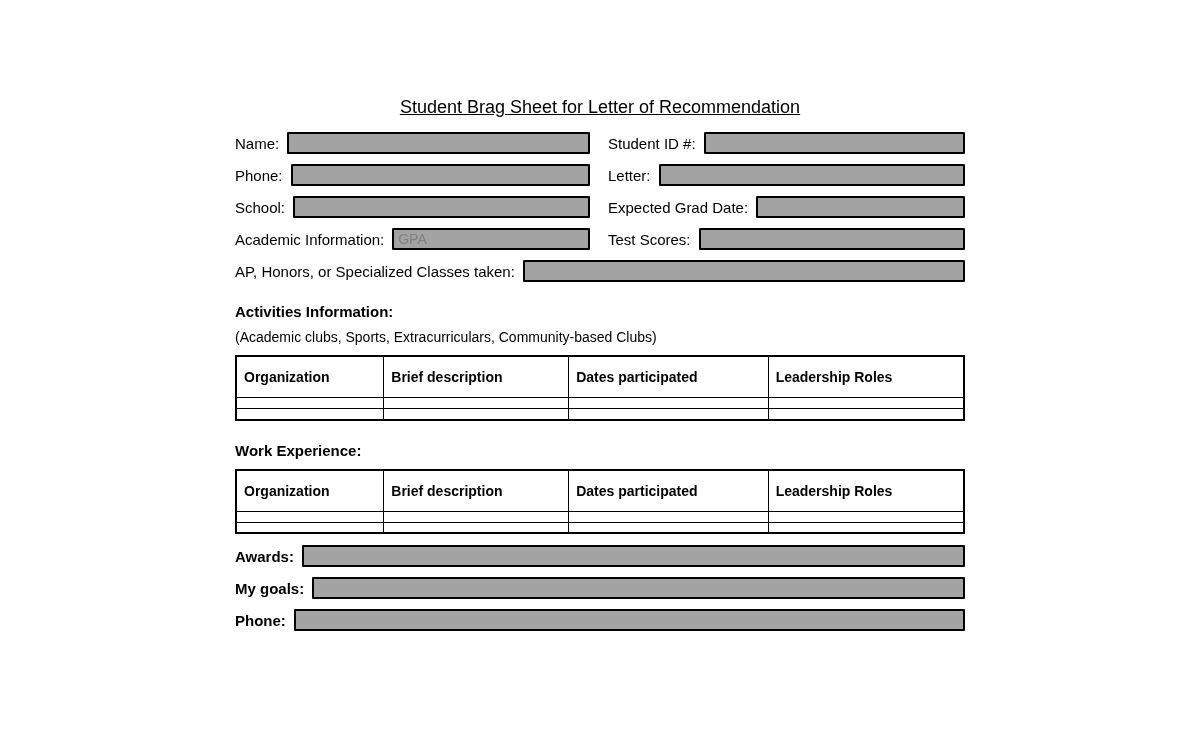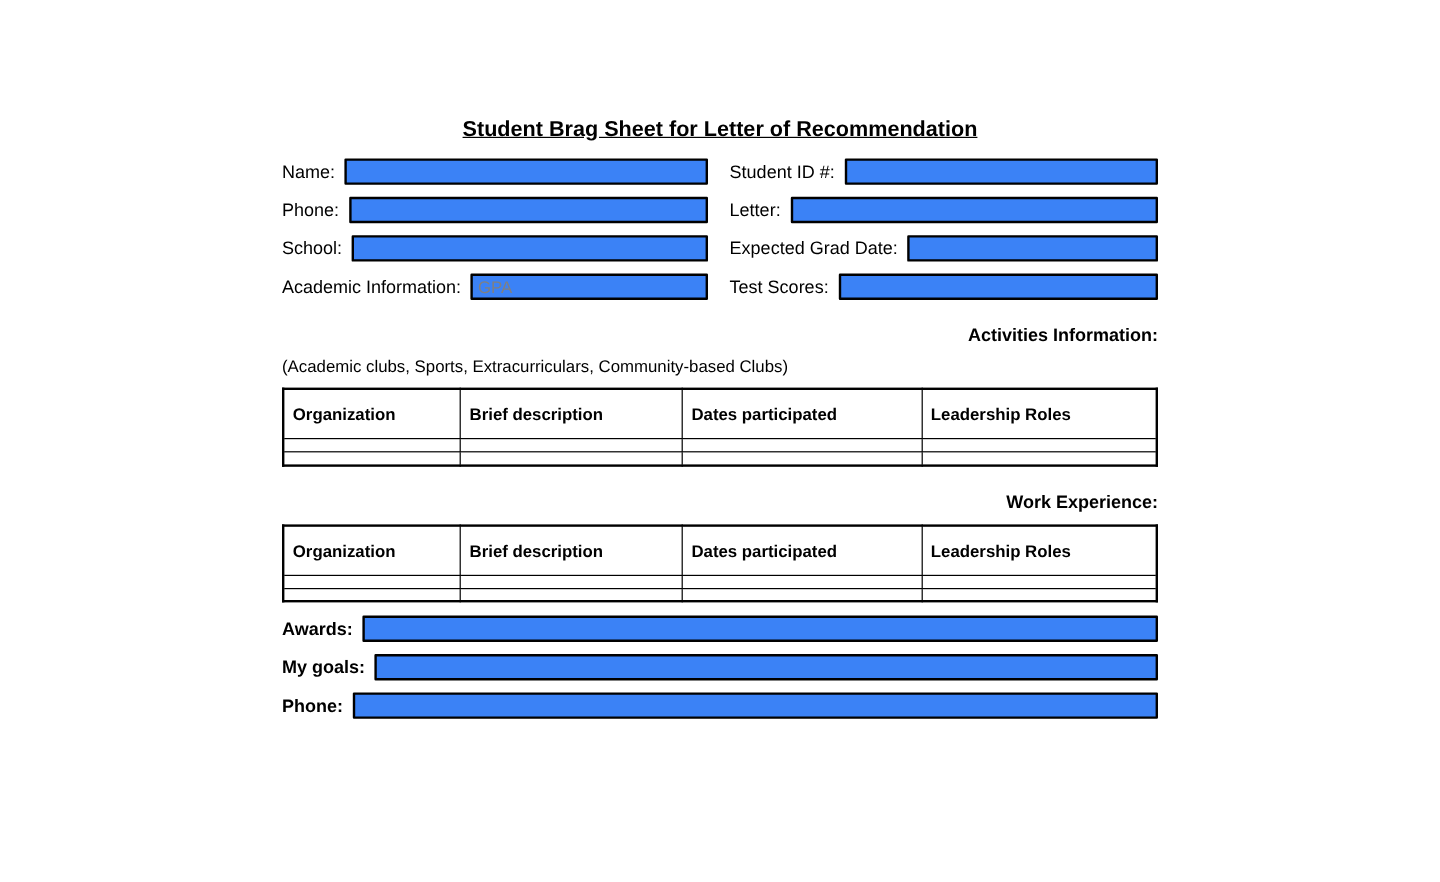--- a/index.html
+++ b/index.html
@@ -11,21 +11,21 @@
     font-family: "Liberation Sans", sans-serif;
     overflow: hidden;
   }
   .container {
     width: 730px;
     margin: 0 auto;
     padding-top: 97px;
   }
   .title {
     font-size: 18px;
-    font-weight: bold;
+    font-weight: normal;
     text-decoration: underline;
     text-align: center;
     line-height: 20px;
     margin: 0 0 15px 0;
   }
   .frow {
     display: flex;
     align-items: center;
     height: 22px;
     margin-bottom: 10px;
@@ -51,30 +51,29 @@
   .box {
     flex: 1;
     min-width: 0;
     height: 22px;
     border: 2px solid #000000;
     border-radius: 1px;
     padding: 0 4px;
     font-family: "Liberation Sans", sans-serif;
     font-size: 14px;
     color: #000000;
-    background: #3b82f6;
+    background: #a3a3a3;
     outline: none;
   }
   .box::placeholder { color: #808080; opacity: 1; }
   .section-h {
     font-size: 15px;
     font-weight: bold;
     margin: 20px 0 0 0;
     line-height: 19px;
-    text-align: right;
   }
   .section-sub {
     font-size: 14px;
     margin: 8px 0 9px 0;
     line-height: 17px;
   }
   table.grid {
     width: 100%;
     border-collapse: collapse;
     border: 2px solid #000000;
@@ -145,20 +144,24 @@
     <div class="lhalf">
       <span class="flabel">Academic Information:</span>
       <input class="box" type="text" placeholder="GPA" style="">
     </div>
     <div class="rhalf">
       <span class="flabel">Test Scores:</span>
       <input class="box" type="text" value="" style="">
     </div>
   </div>
 
+  <div class="frow">
+    <span class="flabel">AP, Honors, or Specialized Classes taken:</span>
+    <input class="box" type="text" value="" style="">
+  </div>
 
   <div class="section-h">Activities Information:</div>
   <div class="section-sub">(Academic clubs, Sports, Extracurriculars, Community-based Clubs)</div>
 
   <table class="grid">
     <colgroup>
         <col class="c1">
         <col class="c2">
         <col class="c3">
         <col class="c4">

